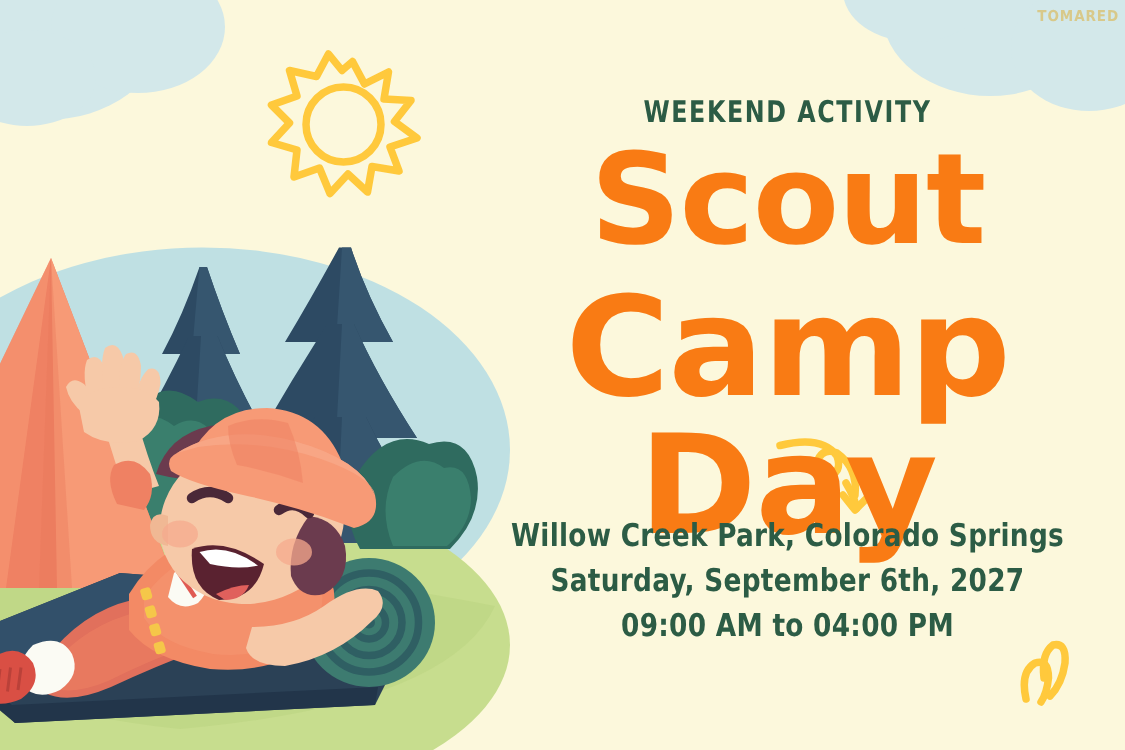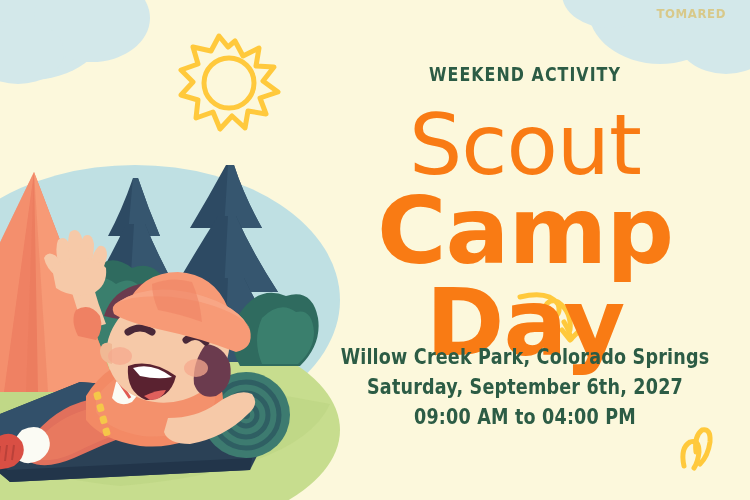--- a/index.html
+++ b/index.html
@@ -41,28 +41,28 @@
     color: #2c5c45;
     font-family: "DejaVu Sans Condensed", "Liberation Sans Narrow", "Liberation Sans", sans-serif;
     font-size: 20px;
     font-weight: 700;
     letter-spacing: 1.2px;
     text-transform: uppercase;
     transform: scaleX(0.88);
   }
   .title-1 {
     position: absolute;
-    top: 104px;
+    top: 92px;
     left: 0;
     width: 100%;
     color: #f97b14;
     font-family: "DejaVu Sans", sans-serif;
     font-size: 84px;
     line-height: 0.98;
-    font-weight: 400;
+    font-weight: 700;
     letter-spacing: -1px;
   }
   .title-2 {
     position: absolute;
     top: 186px;
     left: 0;
     width: 100%;
     color: #f97b14;
     font-family: "DejaVu Sans", sans-serif;
     font-size: 92px;
@@ -82,25 +82,25 @@
     line-height: 1.42;
     font-weight: 700;
     letter-spacing: 0.2px;
     transform: scaleX(0.93);
   }
   .details div { white-space: nowrap; }
 
   .watermark {
     position: absolute;
     top: 6px;
-    right: 24px;
+    right: 4px;
     z-index: 60;
     color: #d8c98a;
     font-family: "DejaVu Sans Condensed", "Liberation Sans Narrow", "Liberation Sans", sans-serif;
-    font-size: 13px;
+    font-size: 10px;
     font-weight: 700;
     letter-spacing: 0.6px;
   }
 </style>
 </head>
 <body>
 
 <div id="poster">
 
   <svg class="layer" viewBox="0 0 750 500" xmlns="http://www.w3.org/2000/svg">

